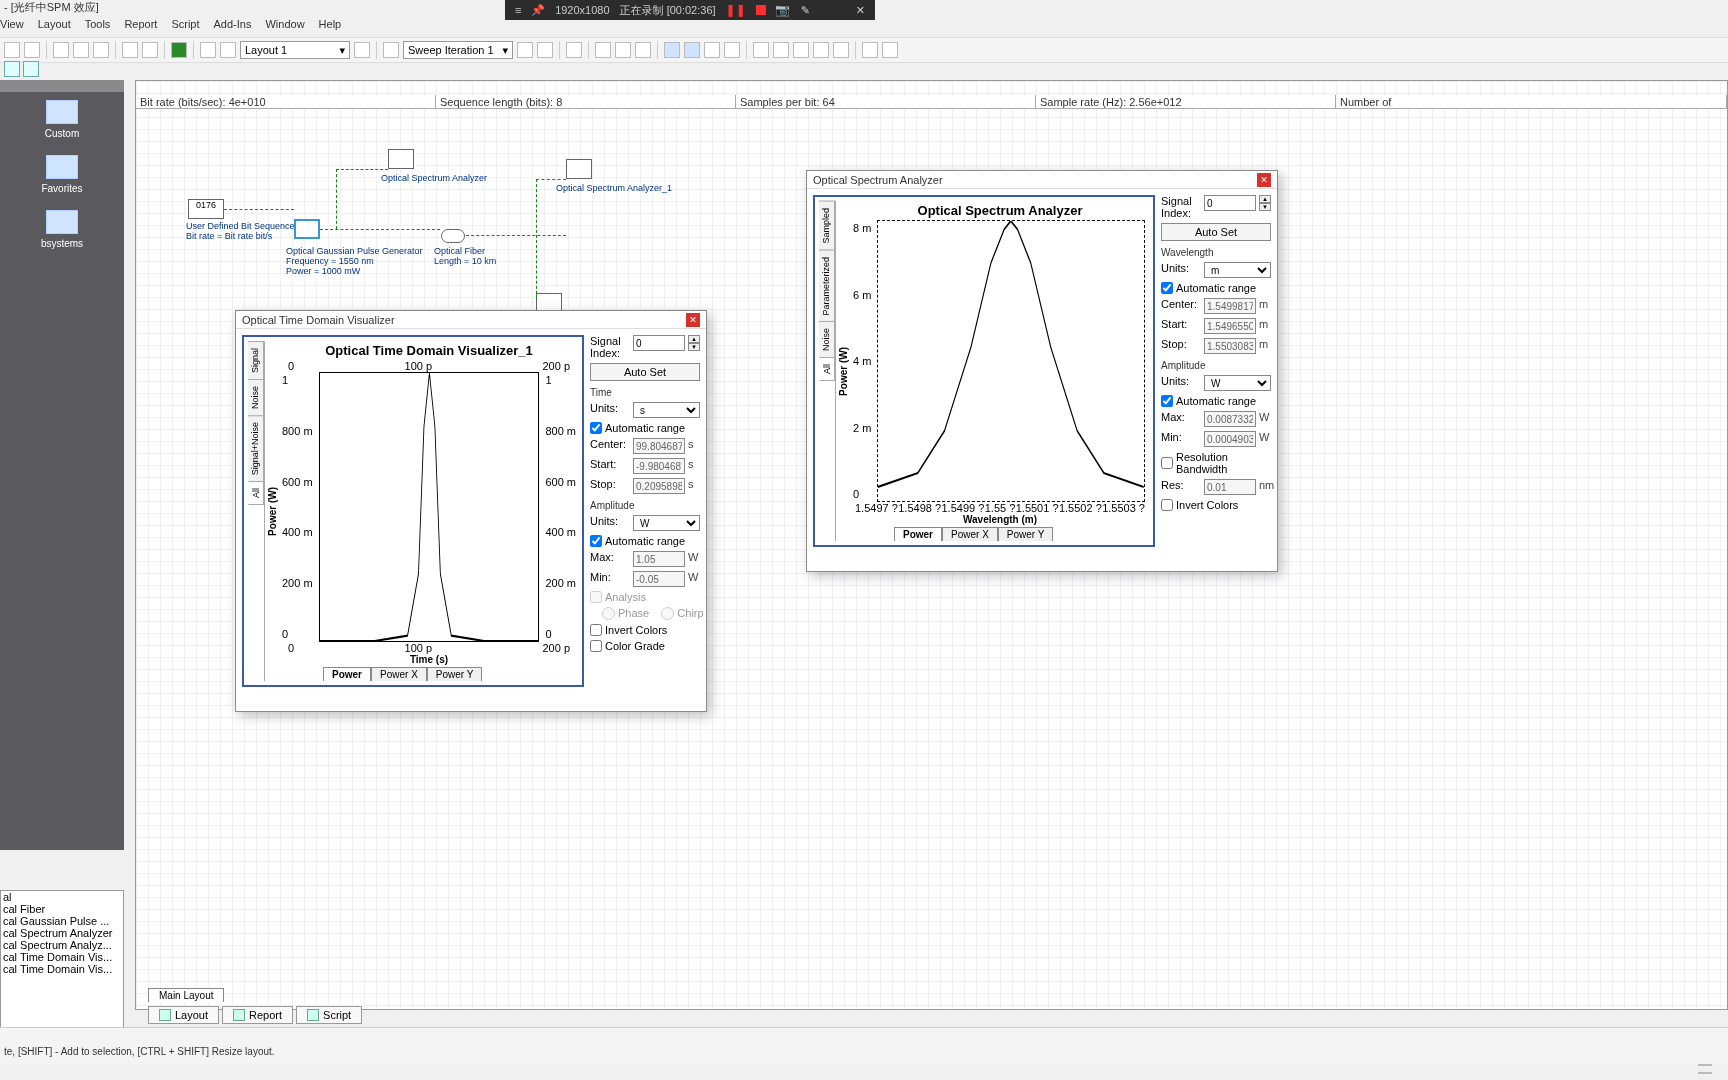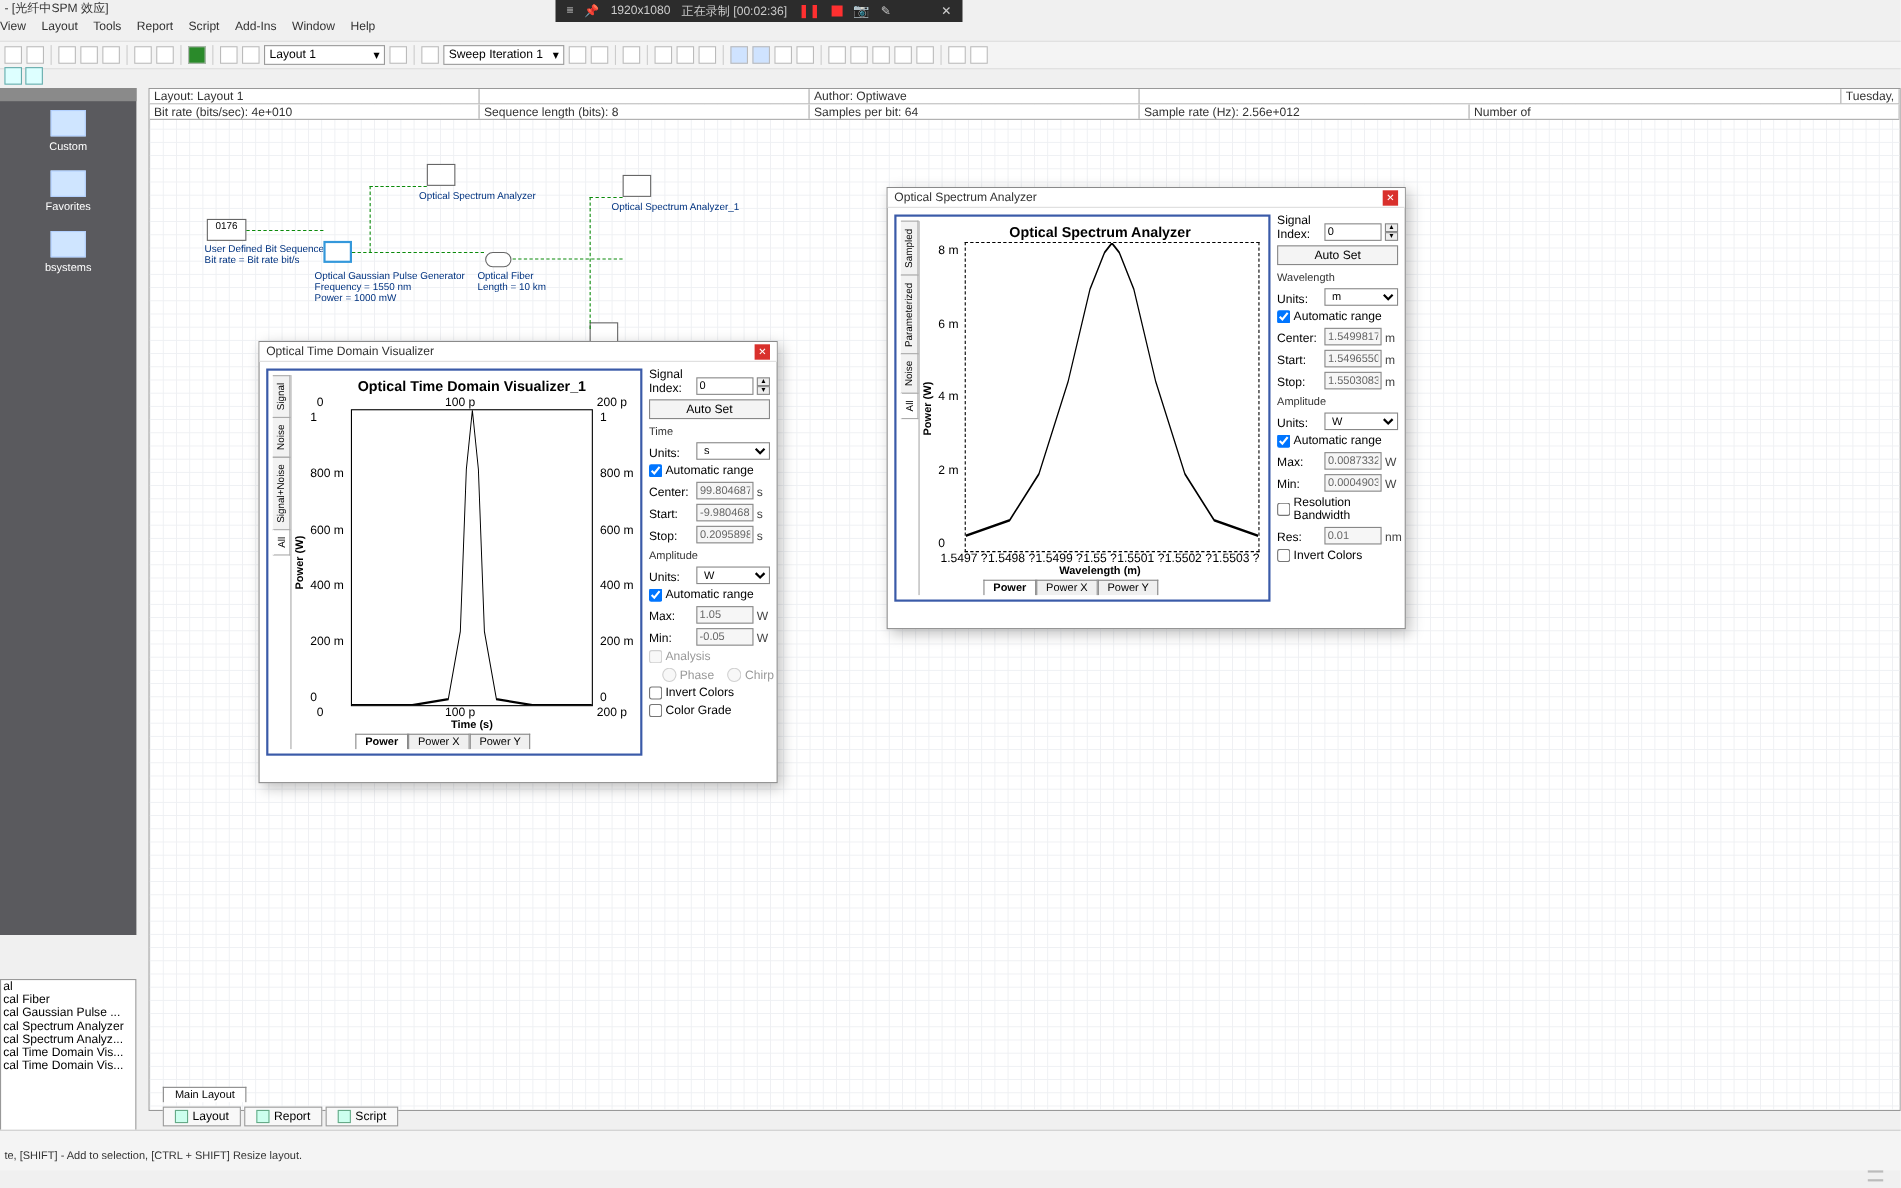--- a/index.html
+++ b/index.html
@@ -65,21 +65,21 @@
 .plot-title { font-weight: bold; text-align: center; font-size: 13px; padding: 2px 0; }
 .plot { position: relative; flex: 1; border: 1px solid #000; margin: 0 4px; }
 .plot svg { position: absolute; inset: 0; width: 100%; height: 100%; }
 .axis-label-y { writing-mode: vertical-rl; transform: rotate(180deg); font-size: 10px; font-weight: bold; padding: 0 2px; align-self: center; }
 .axis-label-x { font-size: 10px; font-weight: bold; text-align: center; }
 .btabs { display: flex; gap: 0; margin-top: 2px; margin-left: 43px; }
 .btab { border: 1px solid #888; padding: 1px 8px; font-size: 10px; background: #f0f0f0; border-bottom: none; }
 .btab.active { background: #fff; font-weight: bold; }
 
 .side-panel { width: 110px; display: flex; flex-direction: column; gap: 4px; font-size: 10px; }
-.side-panel .row { display: flex; align-items: flex-end; gap: 3px; }
+.side-panel .row { display: flex; align-items: flex-start; gap: 3px; }
 .side-panel label { flex: 0 0 40px; }
 .side-panel input[type=text], .side-panel select { flex: 1; border: 1px solid #888; height: 16px; font-size: 10px; padding: 0 2px; background: #fff; min-width: 0; }
 .side-panel input[readonly] { background: #f6f6f6; color: #666; }
 .side-panel .group-hd { font-size: 10px; color: #333; margin-top: 2px; }
 .btn { border: 1px solid #888; background: #f4f4f4; height: 18px; display: flex; align-items: center; justify-content: center; }
 .chk { display: flex; align-items: center; gap: 3px; }
 .chk input { width: 12px; height: 12px; }
 .unit { width: 12px; text-align: left; color: #444; }
 
 
@@ -196,27 +196,20 @@
     <div class="sb-label">Favorites</div>
   </div>
   <div class="sb-item">
     <div class="sb-folder"></div>
     <div class="sb-label">bsystems</div>
   </div>
 </div>
 
 <div class="canvas">
   <div class="grid"></div>
-  <div class="info-bar">
-    <div style="flex:0 0 300px">Layout: Layout 1</div>
-    <div style="flex:0 0 300px"></div>
-    <div style="flex:0 0 300px">Author: Optiwave</div>
-    <div style="flex:1"></div>
-    <div>Tuesday,</div>
-  </div>
   <div class="info-bar2">
     <div style="flex:0 0 300px">Bit rate (bits/sec):   4e+010</div>
     <div style="flex:0 0 300px">Sequence length (bits):   8</div>
     <div style="flex:0 0 300px">Samples per bit:   64</div>
     <div style="flex:0 0 300px">Sample rate (Hz):   2.56e+012</div>
     <div style="flex:1">Number of</div>
   </div>
 
   <div class="blk" style="left:52px;top:118px;width:36px;height:20px">0176</div>
   <div class="blk-lbl" style="left:50px;top:140px">User Defined Bit Sequence Ge</div>

